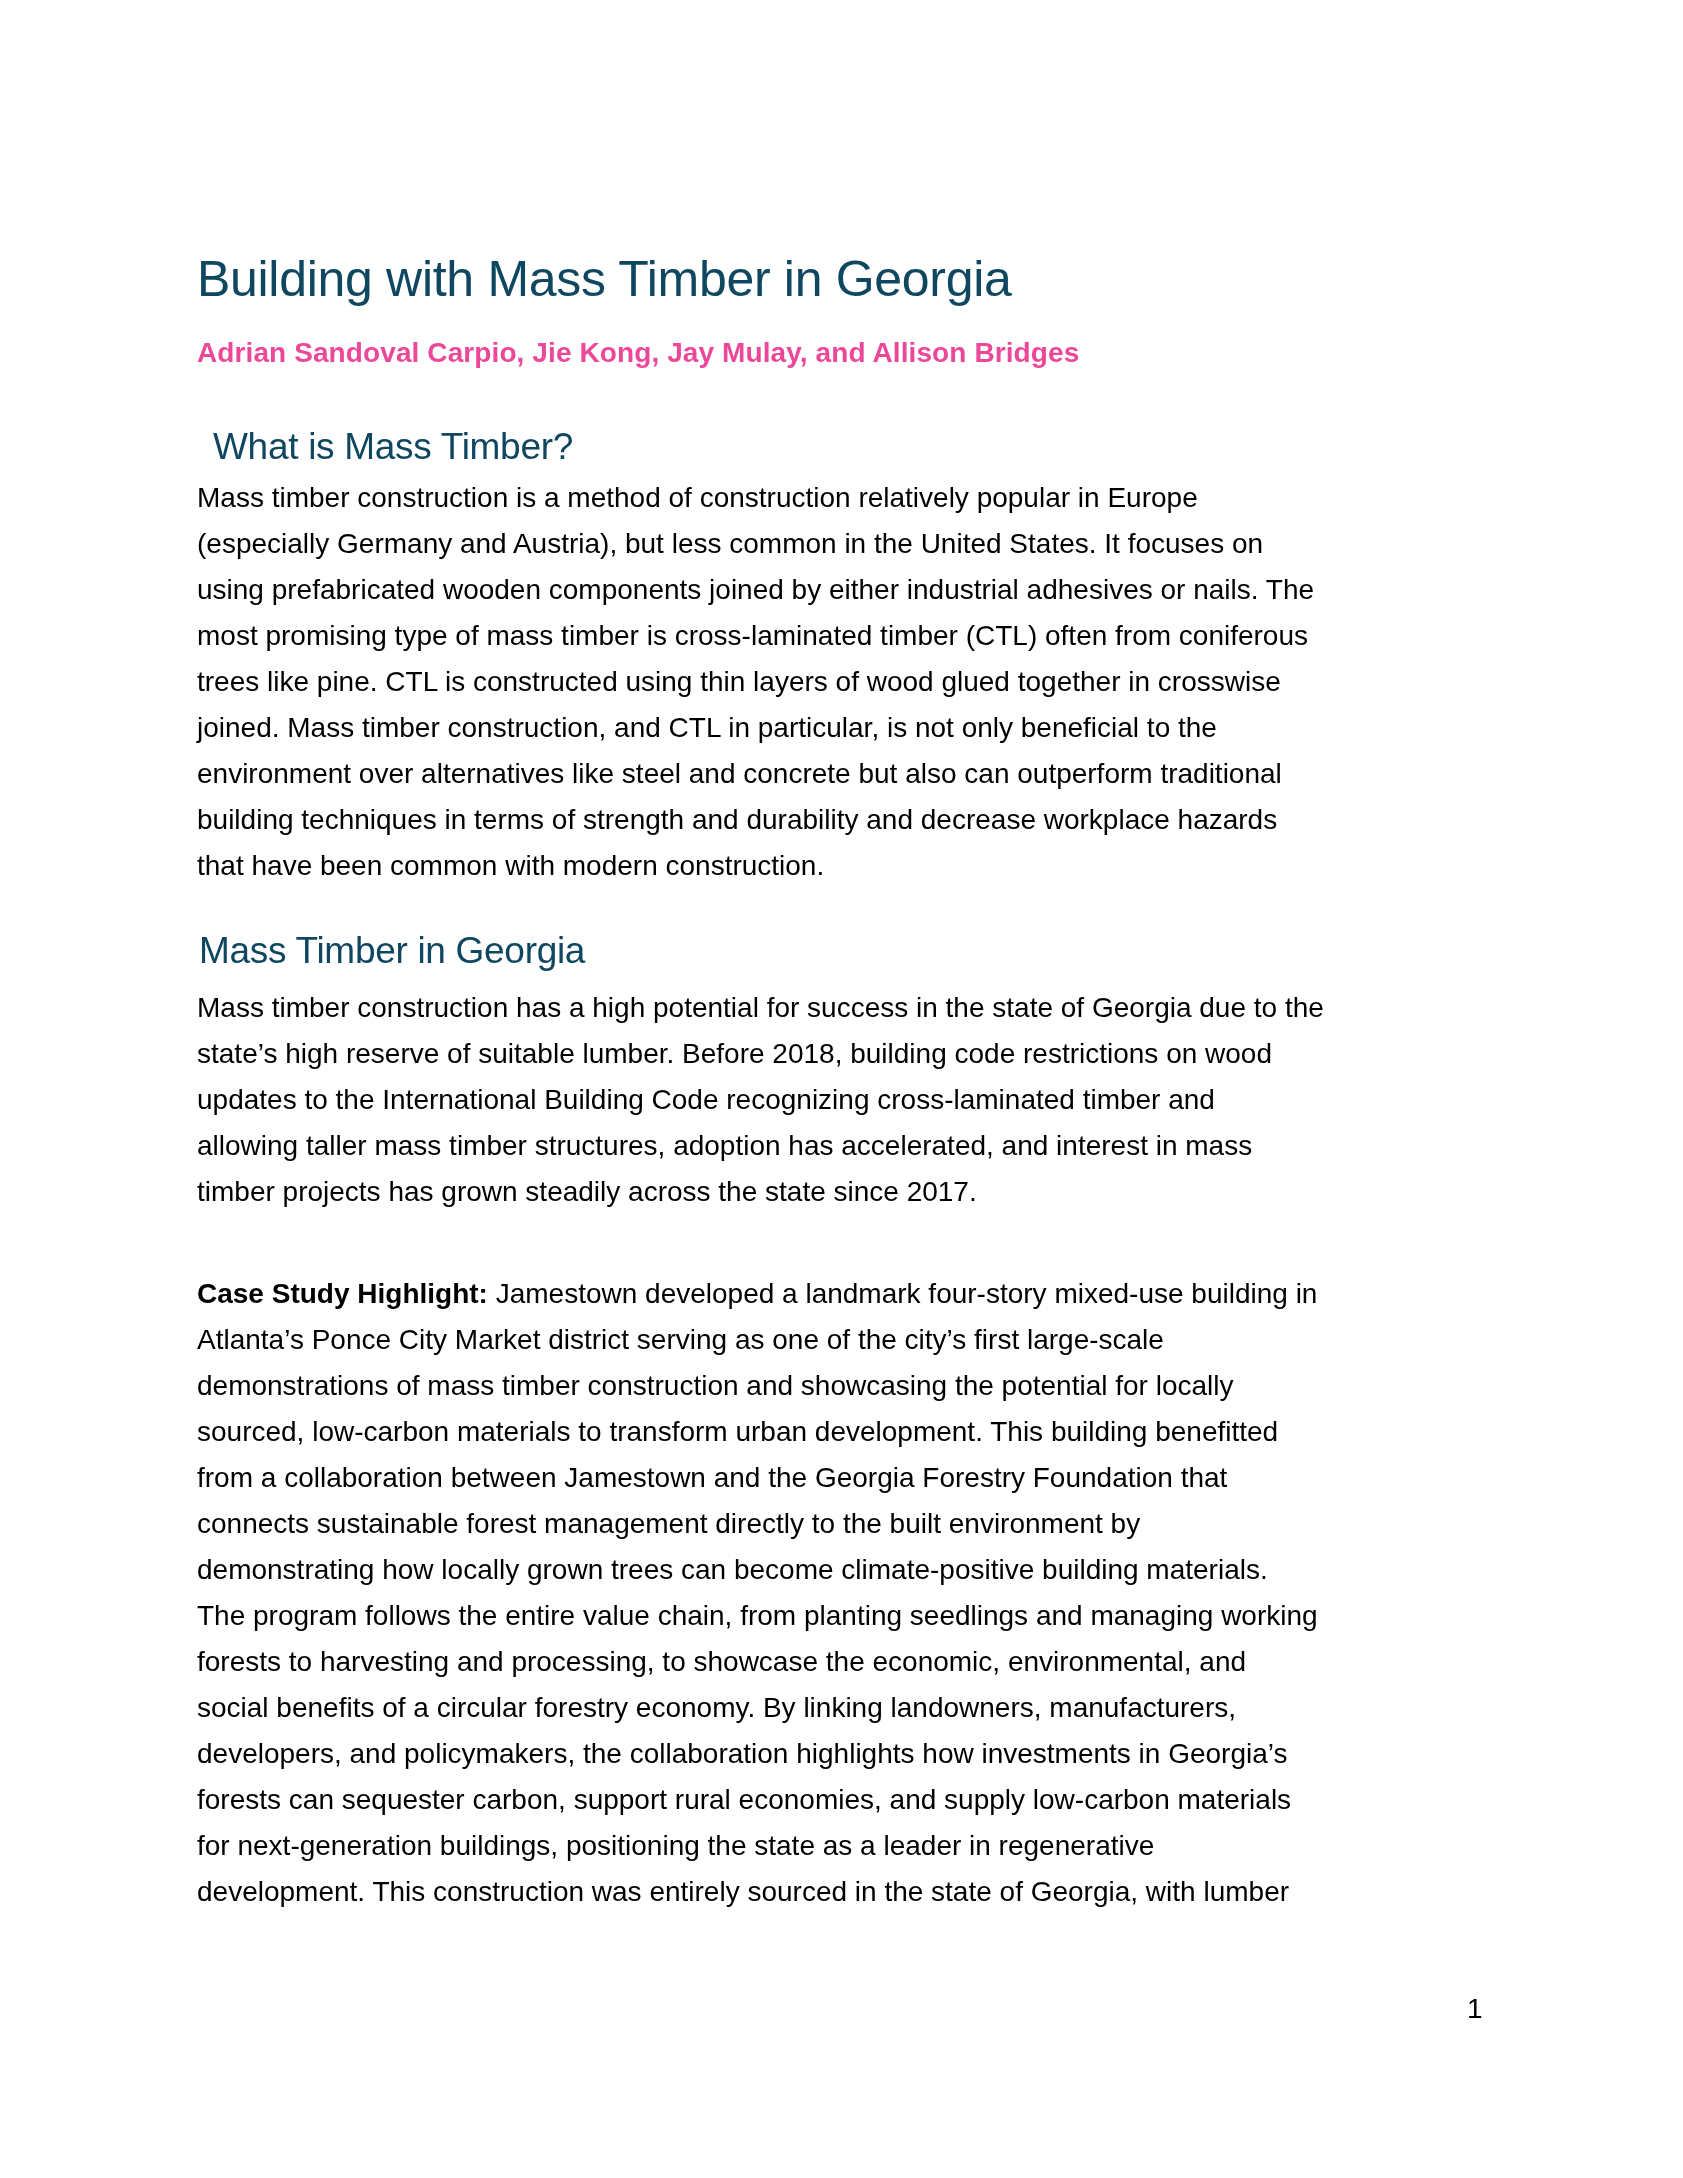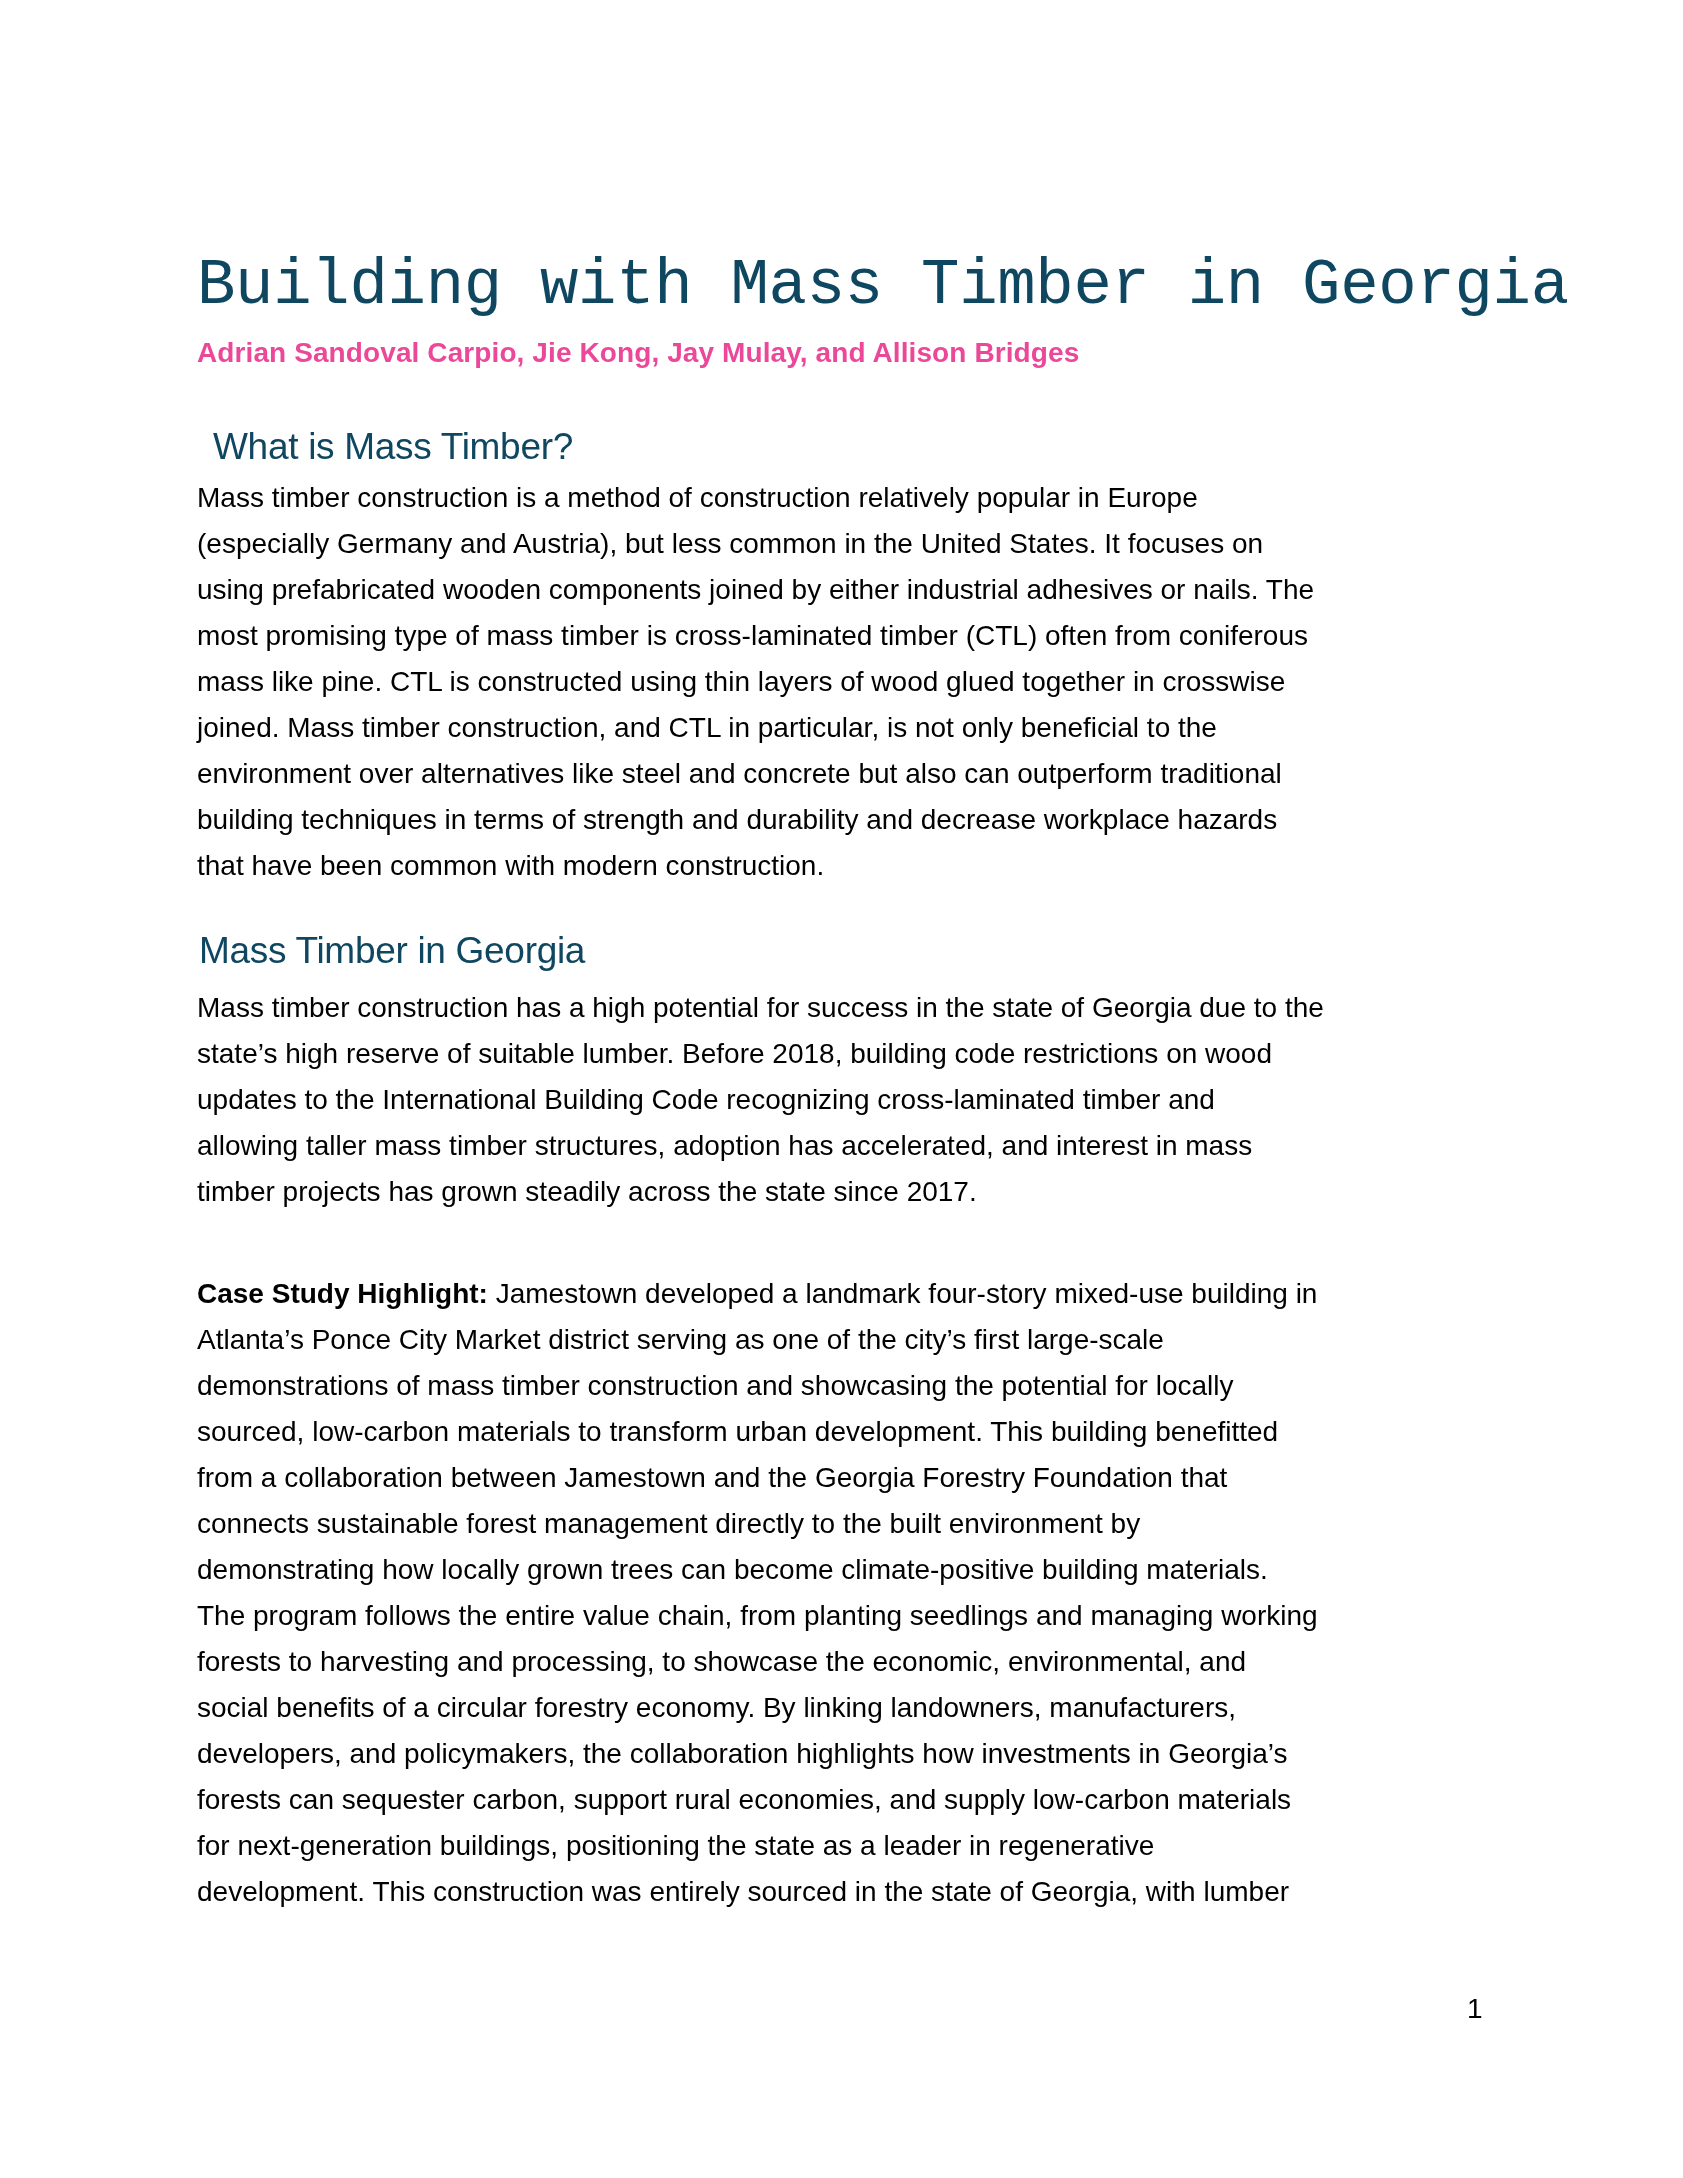--- a/index.html
+++ b/index.html
@@ -1,21 +1,21 @@
 <!DOCTYPE html>
 <html><head>
 <meta charset="utf-8">
 <style>
   html, body { margin: 0; padding: 0; background: #ffffff; }
   body { width: 1683px; height: 2178px; position: relative; overflow: hidden; }
   .page { position: absolute; left: 0; top: 0; width: 1683px; height: 2178px; background: #ffffff; }
   .abs { position: absolute; left: 197px; white-space: nowrap; }
   .title {
-    font-family: Liberation Mono, monospace;
-    font-size: 64px; color: #0f4761; font-weight: normal;
+    font-family: Liberation Sans, sans-serif;
+    font-size: 50px; color: #0f4761; font-weight: normal;
     top: 250px; letter-spacing: -0.3px;
   }
   .authors {
     font-family: "Liberation Sans", sans-serif;
     font-size: 28px; font-weight: bold; color: #ec4899;
     top: 337px; letter-spacing: 0.1px;
   }
   .h2 {
     font-family: "Liberation Sans", sans-serif;
     font-size: 37px; color: #0f4761; font-weight: normal;
@@ -48,21 +48,21 @@
 
   <div class="abs authors">Adrian Sandoval Carpio, Jie Kong, Jay Mulay, and Allison Bridges</div>
 
   <h2 class="abs h2 h2-1" style="margin:16px">What is Mass Timber?</h2>
 
   <div class="para para-1">
     <span class="line">Mass timber construction is a method of construction relatively popular in Europe</span>
     <span class="line">(especially Germany and Austria), but less common in the United States. It focuses on</span>
     <span class="line">using prefabricated wooden components joined by either industrial adhesives or nails. The</span>
     <span class="line">most promising type of mass timber is cross-laminated timber (CTL) often from coniferous</span>
-    <span class="line">mass like pine. CTL is constructed using thin layers of wood glued together in crosswise</span>
+    <span class="line">trees like pine. CTL is constructed using thin layers of wood glued together in crosswise</span>
     <span class="line">joined. Mass timber construction, and CTL in particular, is not only beneficial to the</span>
     <span class="line">environment over alternatives like steel and concrete but also can outperform traditional</span>
     <span class="line">building techniques in terms of strength and durability and decrease workplace hazards</span>
     <span class="line">that have been common with modern construction.</span>
   </div>
 
   <h2 class="abs h2 h2-2" style="margin:2px">Mass Timber in Georgia</h2>
 
   <div class="para para-2">
     <span class="line">Mass timber construction has a high potential for success in the state of Georgia due to the</span>

